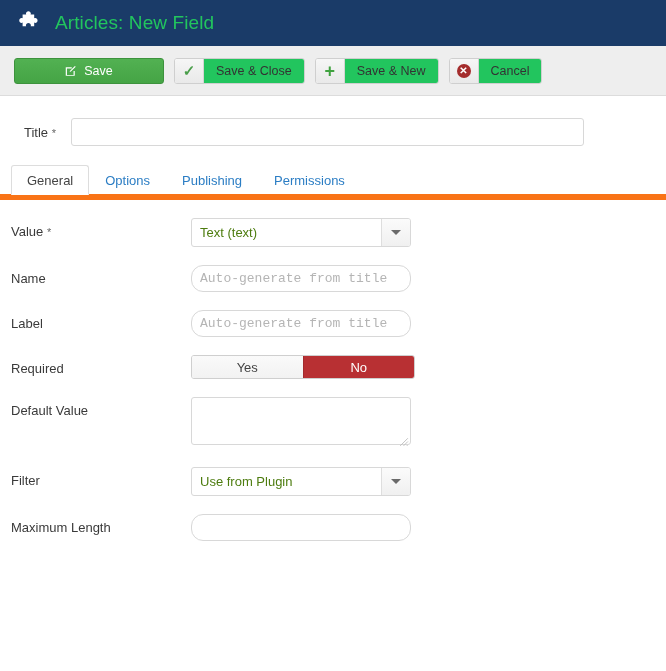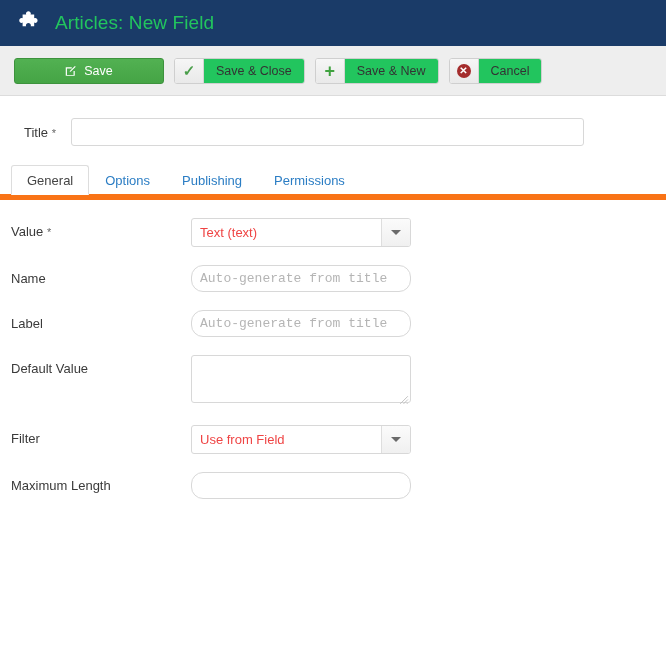--- a/index.html
+++ b/index.html
@@ -186,21 +186,21 @@
     background: #fff;
     cursor: pointer;
     overflow: hidden;
   }
   .sel .val {
     flex: 1;
     display: flex;
     align-items: center;
     padding-left: 8px;
     font-size: 13px;
-    color: #ef4444;
+    color: #4d7c0f;
   }
   .sel .caret {
     width: 29px;
     border-left: 1px solid #dedede;
     background: linear-gradient(to bottom,#fbfbfb,#f0f0f0);
     display: flex;
     align-items: center;
     justify-content: center;
   }
   .caret-gl {
@@ -344,38 +344,47 @@
     </div>
 
     <div class="frow">
       <div class="flabel">Label</div>
       <div class="ctl">
         <input class="txtin" type="text" placeholder="Auto-generate from title" style="">
       </div>
     </div>
 
 
+    <div class="frow">
+      <div class="flabel">Required</div>
+      <div class="ctl">
+        <div class="switcher">
+          <div class="opt off">Yes</div>
+          <div class="opt on">No</div>
+        </div>
+      </div>
+    </div>
 
     <div class="frow">
       <div class="flabel">Default Value</div>
       <div class="ctl">
         <div class="tarea-wrap">
           <textarea class="tarea" placeholder="" style=""></textarea>
           <svg class="grip" viewBox="0 0 10 10">
             <path stroke="#bbb" stroke-width="0.8" d="M9 2L2 9 M9 5L5 9 M9 8L8 9"></path>
           </svg>
         </div>
       </div>
     </div>
 
     <div class="frow">
       <div class="flabel">Filter</div>
       <div class="ctl">
         <div class="sel">
-          <div class="val">Use from Field</div>
+          <div class="val">Use from Plugin</div>
           <div class="caret">
               <i class="caret-gl"></i>
             </div>
         </div>
       </div>
     </div>
 
     <div class="frow">
       <div class="flabel">Maximum Length</div>
       <div class="ctl">

